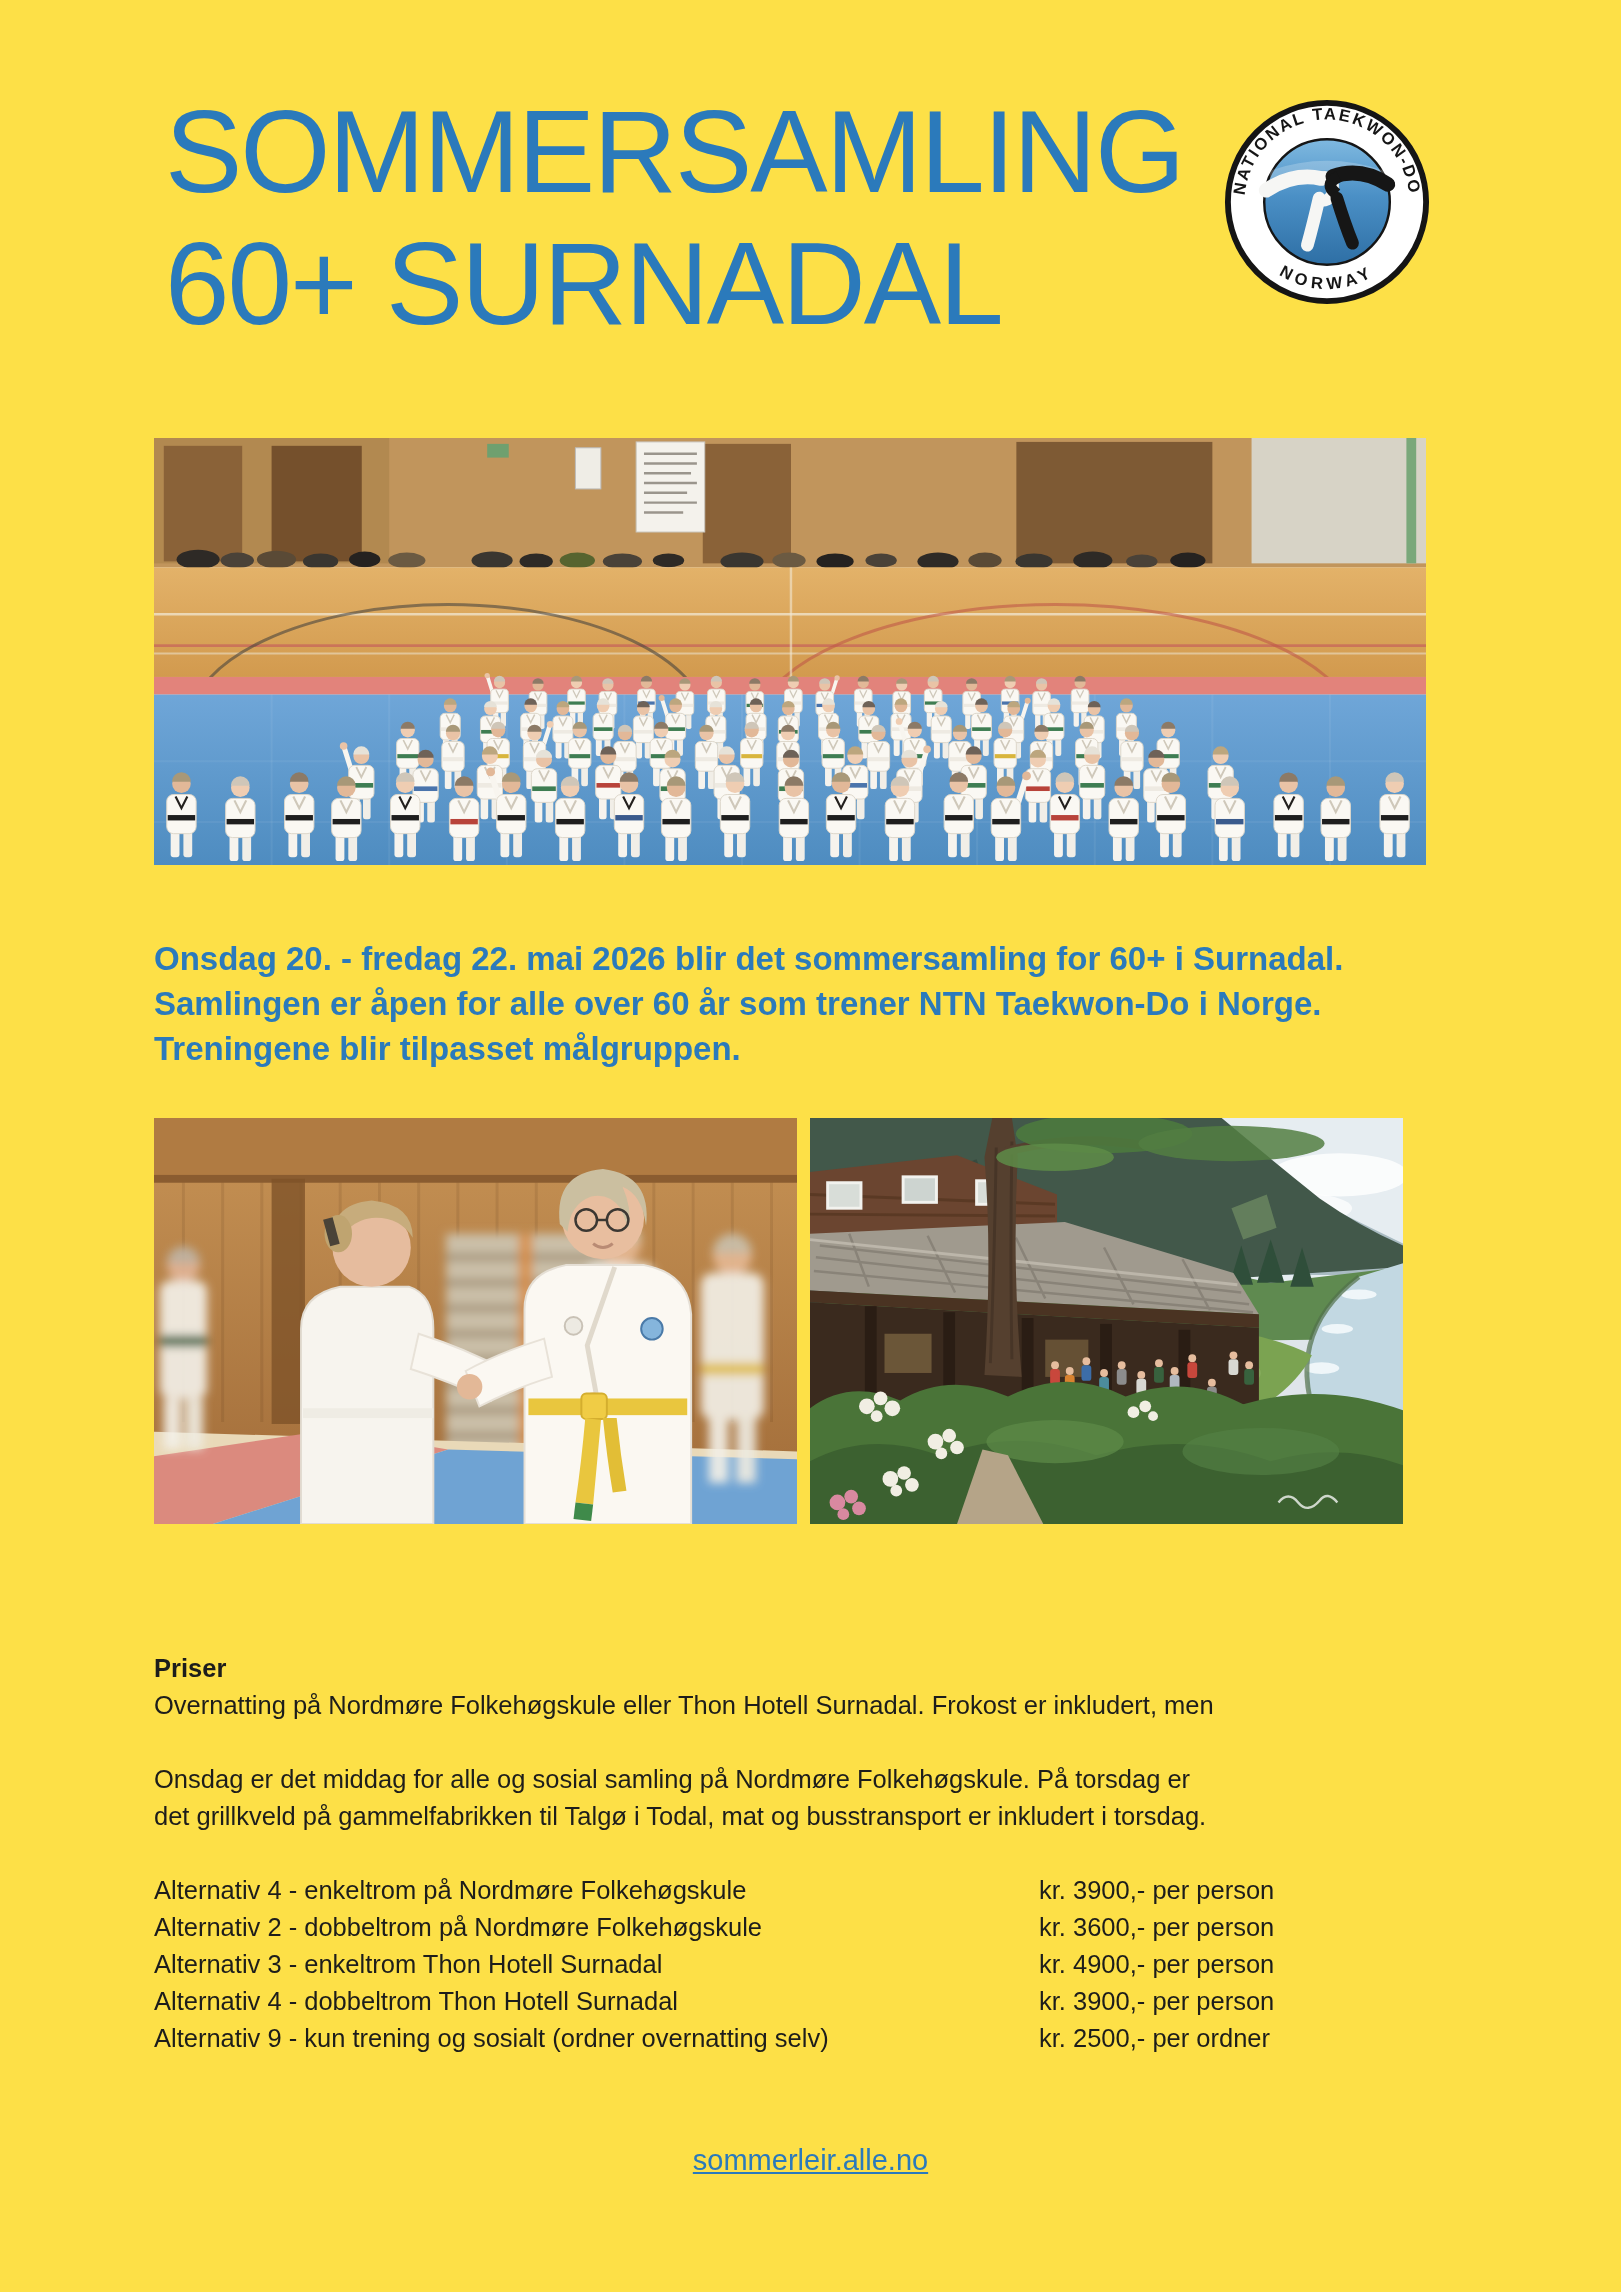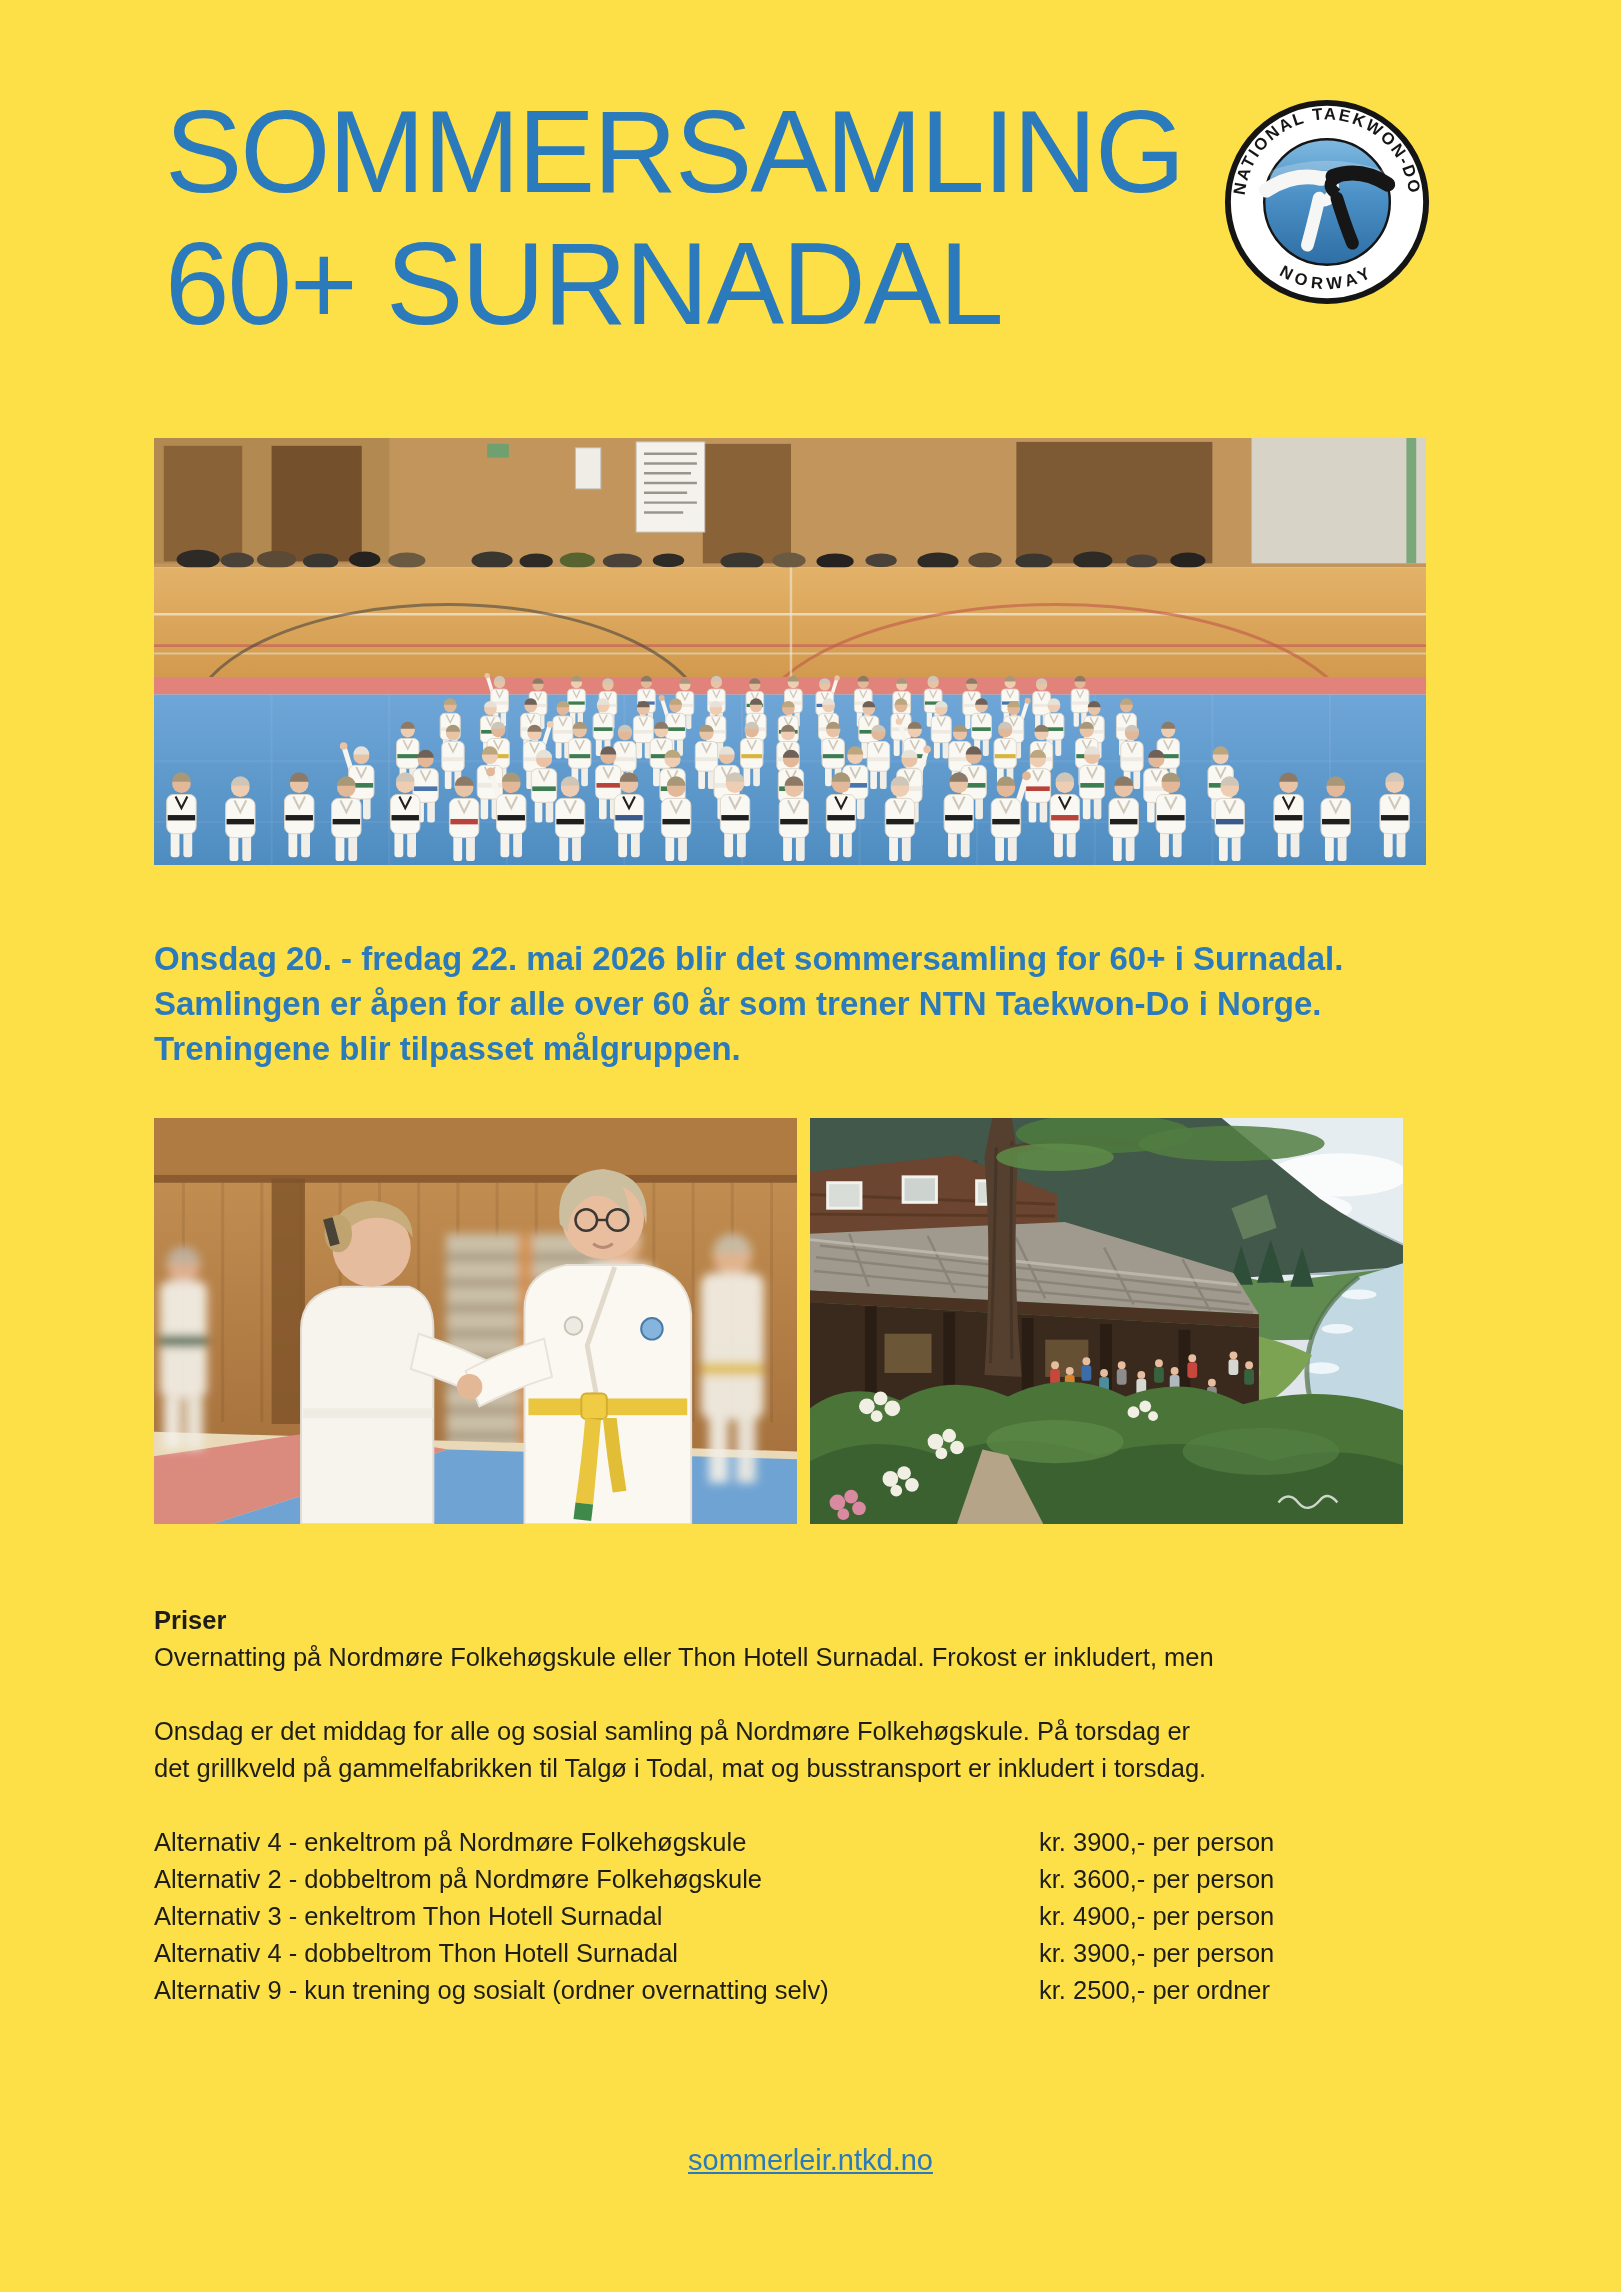--- a/index.html
+++ b/index.html
@@ -20,21 +20,21 @@
   .intro{
     position:absolute;left:154px;top:936px;
     font-size:33px;line-height:45px;font-weight:700;color:var(--accent,#2B7ABB);
     white-space:nowrap;
   }
   .body-block{
     position:absolute;left:154px;top:1602px;width:1333px;
     font-size:25.5px;line-height:37px;color:#1d1d1b;
   }
   .tline{white-space:nowrap;}
-  .bold{font-weight:700;}
+  .bold{font-weight:700;margin-top:48px;}
   .gap{height:37px;}
   .alt-row{position:relative;white-space:nowrap;}
   .alt-price{position:absolute;left:885px;top:0;}
   .footer-link{
     position:absolute;left:0;top:2141px;width:1621px;text-align:center;
     font-size:29px;line-height:39px;
   }
   .footer-link a{color:var(--accent,#2B7ABB);text-decoration:underline;cursor:pointer;}
   svg{display:block;}
 </style>
@@ -1065,17 +1065,17 @@
       <span>Alternativ 4 - dobbeltrom Thon Hotell Surnadal</span>
       <span class="alt-price">kr. 3900,- per person</span>
     </div>
     <div class="alt-row">
       <span>Alternativ 9 - kun trening og sosialt (ordner overnatting selv)</span>
       <span class="alt-price">kr. 2500,- per ordner</span>
     </div>
   </div>
 
   <div class="footer-link">
-    <a>sommerleir.ntkd.no</a>
+    <a>sommerleir.alle.no</a>
   </div>
 
 </div>
 
 
 </body></html>

